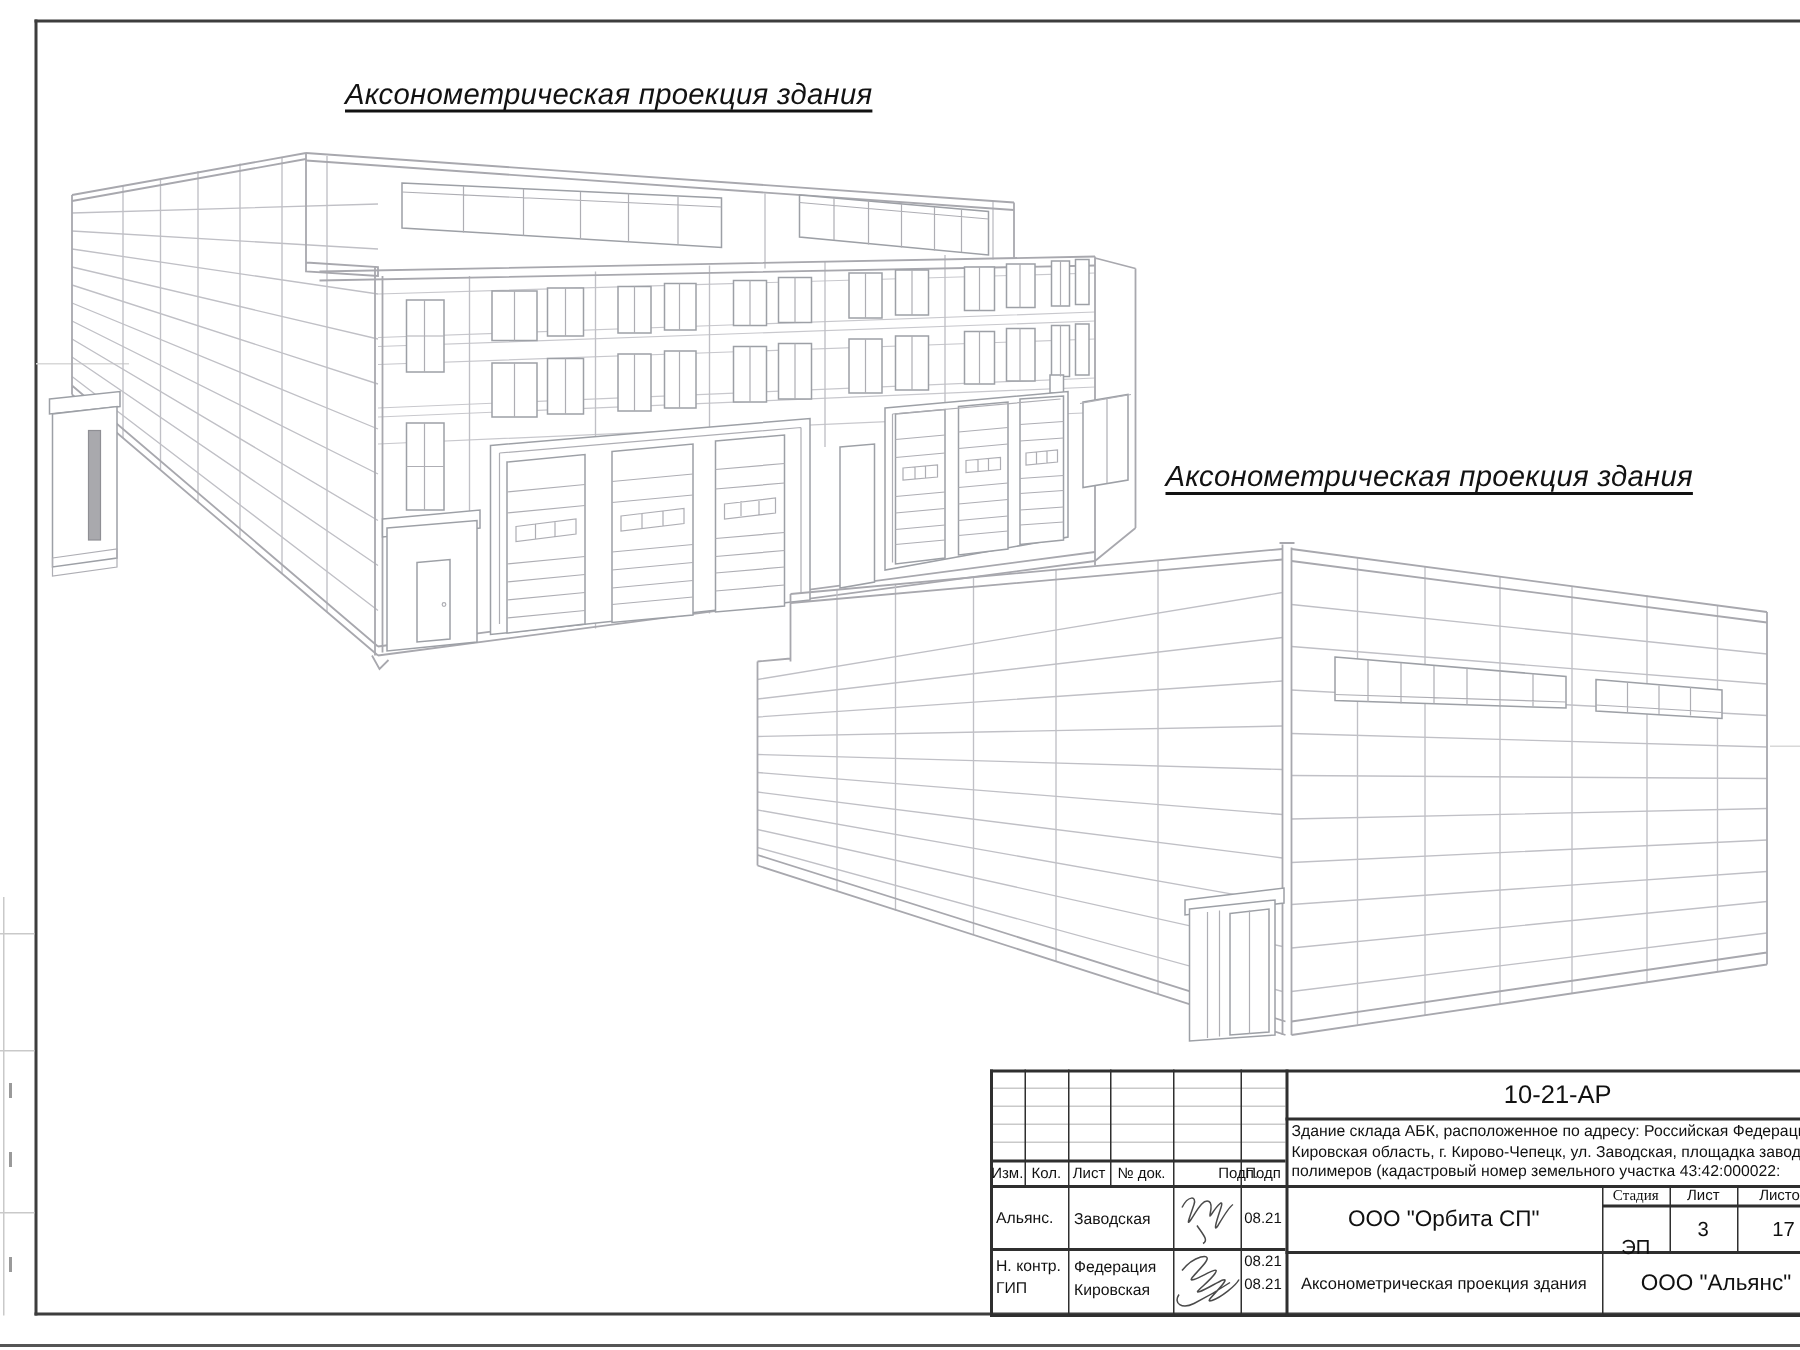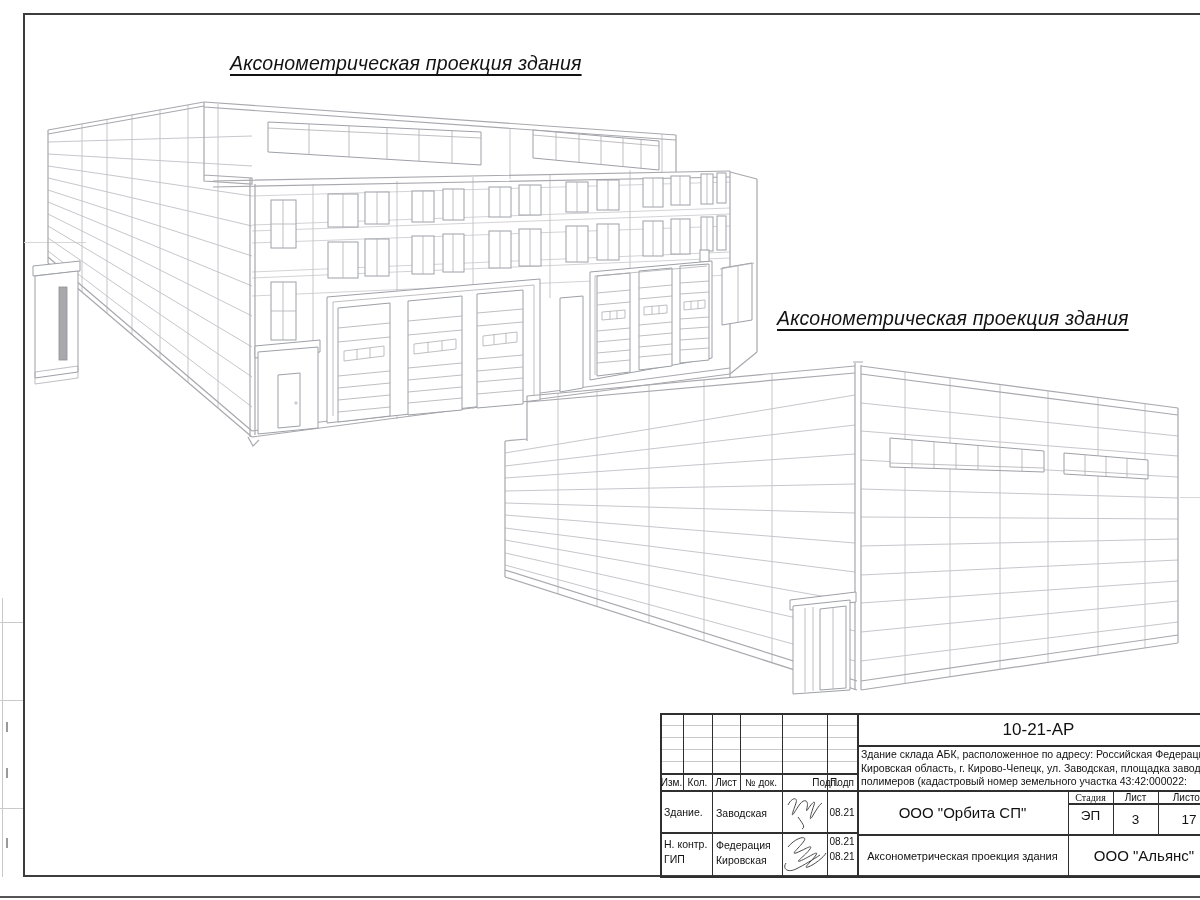--- a/index.html
+++ b/index.html
@@ -254,21 +254,21 @@
   <div class="ln" style="left:453px;top:77px;width:1px;height:45px;"></div>
   <div class="ln" style="left:498px;top:77px;width:1px;height:45px;"></div>
 
   <div class="cell hdr" style="left:0;top:63px;width:23px;height:14px;line-height:14px;">Изм.</div>
   <div class="cell hdr" style="left:23px;top:63px;width:29px;height:14px;line-height:14px;">Кол.</div>
   <div class="cell hdr" style="left:52px;top:63px;width:28px;height:14px;line-height:14px;">Лист</div>
   <div class="cell hdr" style="left:80px;top:63px;width:42px;height:14px;line-height:14px;">№ док.</div>
   <div class="cell hdr" style="left:122px;top:63px;width:45px;height:14px;line-height:14px;padding-left:21px;">Подп.</div>
   <div class="cell hdr" style="left:167px;top:63px;width:30px;height:14px;line-height:14px;">Подп</div>
 
-  <div class="cell" style="left:4px;top:92px;width:48px;height:14px;line-height:14px;">Здание.</div>
+  <div class="cell" style="left:4px;top:92px;width:48px;height:14px;line-height:14px;">Альянс.</div>
   <div class="cell" style="left:56px;top:93px;width:66px;height:14px;line-height:14px;">Заводская</div>
   <div class="cell c-center" style="left:167px;top:93px;width:30px;height:14px;line-height:14px;font-size:10px;">08.21</div>
   <div class="cell" style="left:4px;top:124px;width:48px;height:14px;line-height:14px;">Н. контр.</div>
   <div class="cell" style="left:56px;top:125px;width:66px;height:14px;line-height:14px;">Федерация</div>
   <div class="cell c-center" style="left:167px;top:122px;width:30px;height:14px;line-height:14px;font-size:10px;">08.21</div>
   <div class="cell" style="left:4px;top:139px;width:48px;height:14px;line-height:14px;">ГИП</div>
   <div class="cell" style="left:56px;top:140px;width:66px;height:14px;line-height:14px;">Кировская</div>
   <div class="cell c-center" style="left:167px;top:137px;width:30px;height:14px;line-height:14px;font-size:10px;">08.21</div>
 
   <svg class="sig-svg" style="left:124px;top:80px;" width="42" height="38" viewBox="0 0 42 38">
@@ -284,19 +284,19 @@
     <div style="white-space:nowrap;">Здание склада АБК, расположенное по адресу: Российская Федерация,</div>
     <div style="white-space:nowrap;">Кировская область, г. Кирово-Чепецк, ул. Заводская, площадка завода</div>
     <div style="white-space:nowrap;">полимеров (кадастровый номер земельного участка 43:42:000022:</div>
   </div>
 
   <div class="cell c-center" style="left:197px;top:79px;width:211px;height:42px;line-height:42px;font-size:15px;">ООО "Орбита СП"</div>
 
   <div class="cell c-center" style="left:408px;top:78px;width:45px;height:13px;line-height:13px;font-size:10px;font-family:Liberation Serif, serif;">Стадия</div>
   <div class="cell c-center" style="left:453px;top:78px;width:45px;height:13px;line-height:13px;font-size:10px;">Лист</div>
   <div class="cell c-center" style="left:498px;top:78px;width:62px;height:13px;line-height:13px;font-size:10px;overflow:visible;">Листов</div>
-  <div class="cell c-center" style="left:408px;top:88px;width:45px;height:29px;line-height:29px;font-size:13.5px;">ЭП</div>
+  <div class="cell c-center" style="left:408px;top:104px;width:45px;height:29px;line-height:29px;font-size:13.5px;">ЭП</div>
   <div class="cell c-center" style="left:453px;top:92px;width:45px;height:29px;line-height:29px;font-size:13.5px;">3</div>
   <div class="cell c-center" style="left:498px;top:92px;width:62px;height:29px;line-height:29px;font-size:13.5px;overflow:visible;">17</div>
 
   <div class="cell c-center" style="left:197px;top:123px;width:211px;height:40px;line-height:40px;font-size:11px;">Аксонометрическая проекция здания</div>
   <div class="cell c-center" style="left:408px;top:123px;width:152px;height:40px;line-height:40px;font-size:15px;padding-right:25px;overflow:visible;">ООО "Альянс"</div>
 </div>
 
 </body></html>

